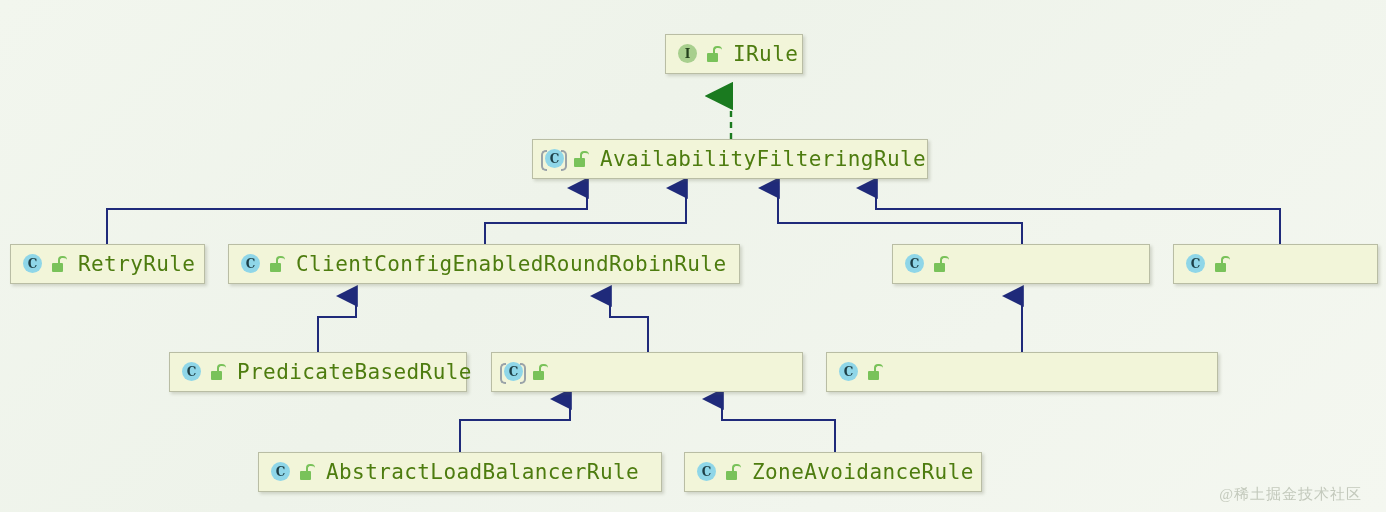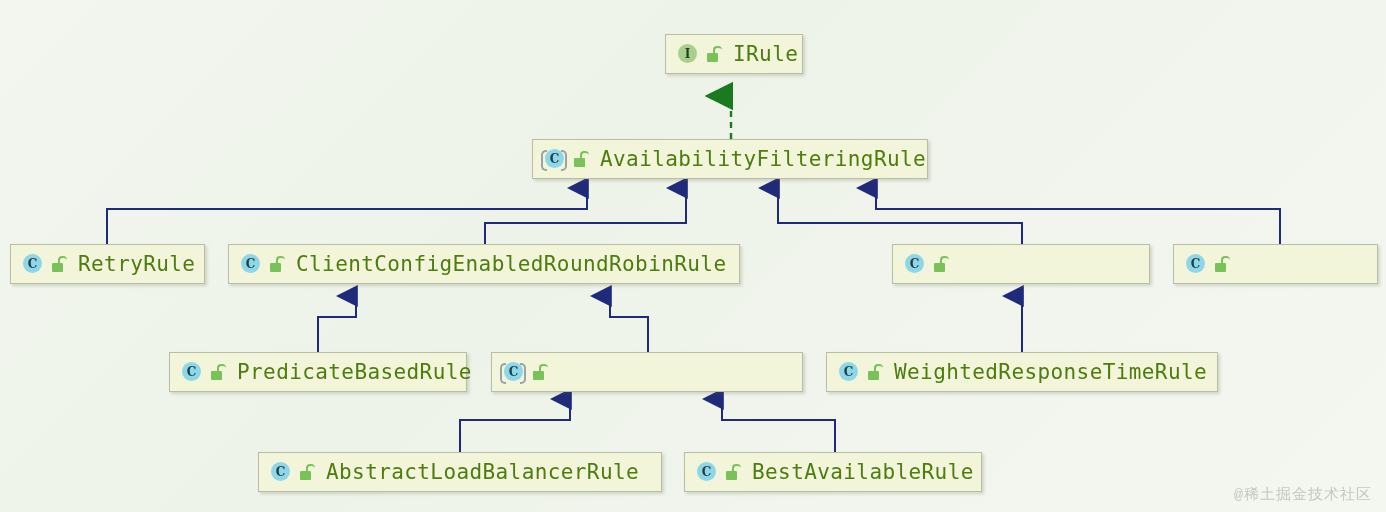--- a/index.html
+++ b/index.html
@@ -115,23 +115,23 @@
     top: 1px;
     width: 7px;
     height: 8px;
     border: 2px solid #79c25a;
     border-bottom: none;
     border-right: none;
     border-radius: 4px 4px 0 0;
   }
   .watermark {
     position: absolute;
-    right: 14px;
+    right: 24px;
     bottom: 8px;
-    font-family: Liberation Mono, monospace;
+    font-family: Liberation Serif, serif;
     font-size: 15px;
     color: #c3c9bc;
     letter-spacing: 1px;
     z-index: 8;
   }
 </style>
 </head>
 <body>
 
 <div id="canvas">
@@ -273,21 +273,20 @@
   </div>
 
   <div class="node" style="left:826px; top:352px; width:392px;">
     <span class="type-icon cls">
       <span class="disc">C</span>
     </span>
     <span class="lock-icon">
       <span class="shackle"></span>
         <span class="body"></span>
     </span>
-    <span class="node-label">WeightedResponseTimeRule</span>
   </div>
 
   <div class="node" style="left:258px; top:452px; width:404px;">
     <span class="type-icon cls">
       <span class="disc">C</span>
     </span>
     <span class="lock-icon">
       <span class="shackle"></span>
         <span class="body"></span>
     </span>
@@ -295,18 +294,18 @@
   </div>
 
   <div class="node" style="left:684px; top:452px; width:298px;">
     <span class="type-icon cls">
       <span class="disc">C</span>
     </span>
     <span class="lock-icon">
       <span class="shackle"></span>
         <span class="body"></span>
     </span>
-    <span class="node-label">BestAvailableRule</span>
+    <span class="node-label">ZoneAvoidanceRule</span>
   </div>
 
   <div class="watermark">@稀土掘金技术社区</div>
 
 </div>
 
 </body></html>

